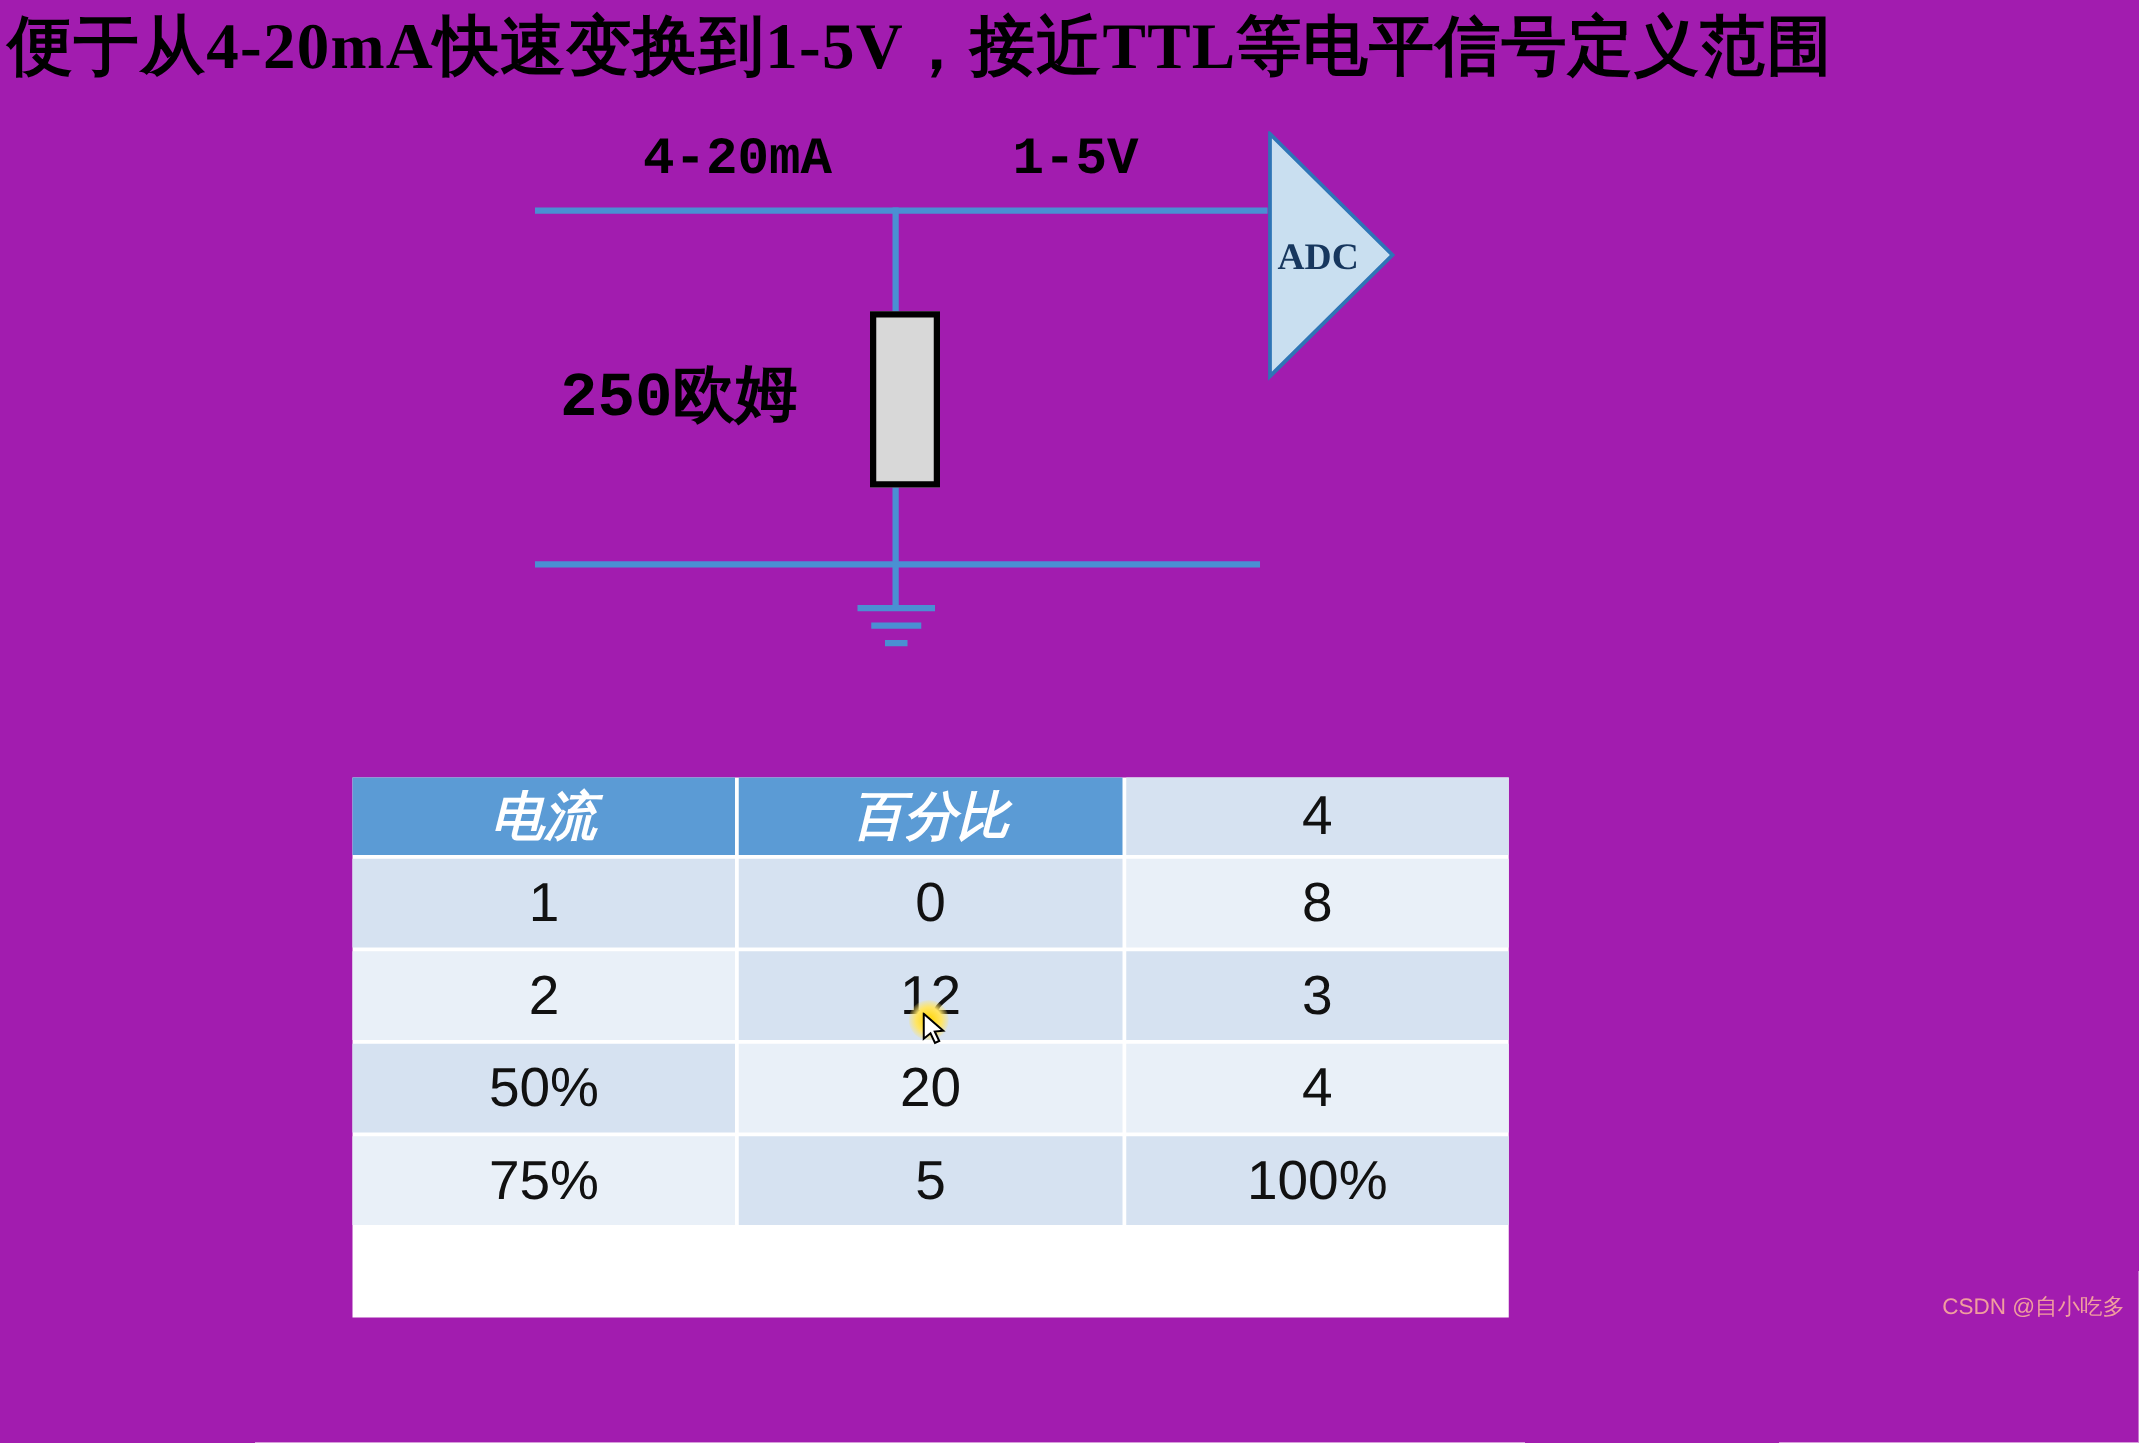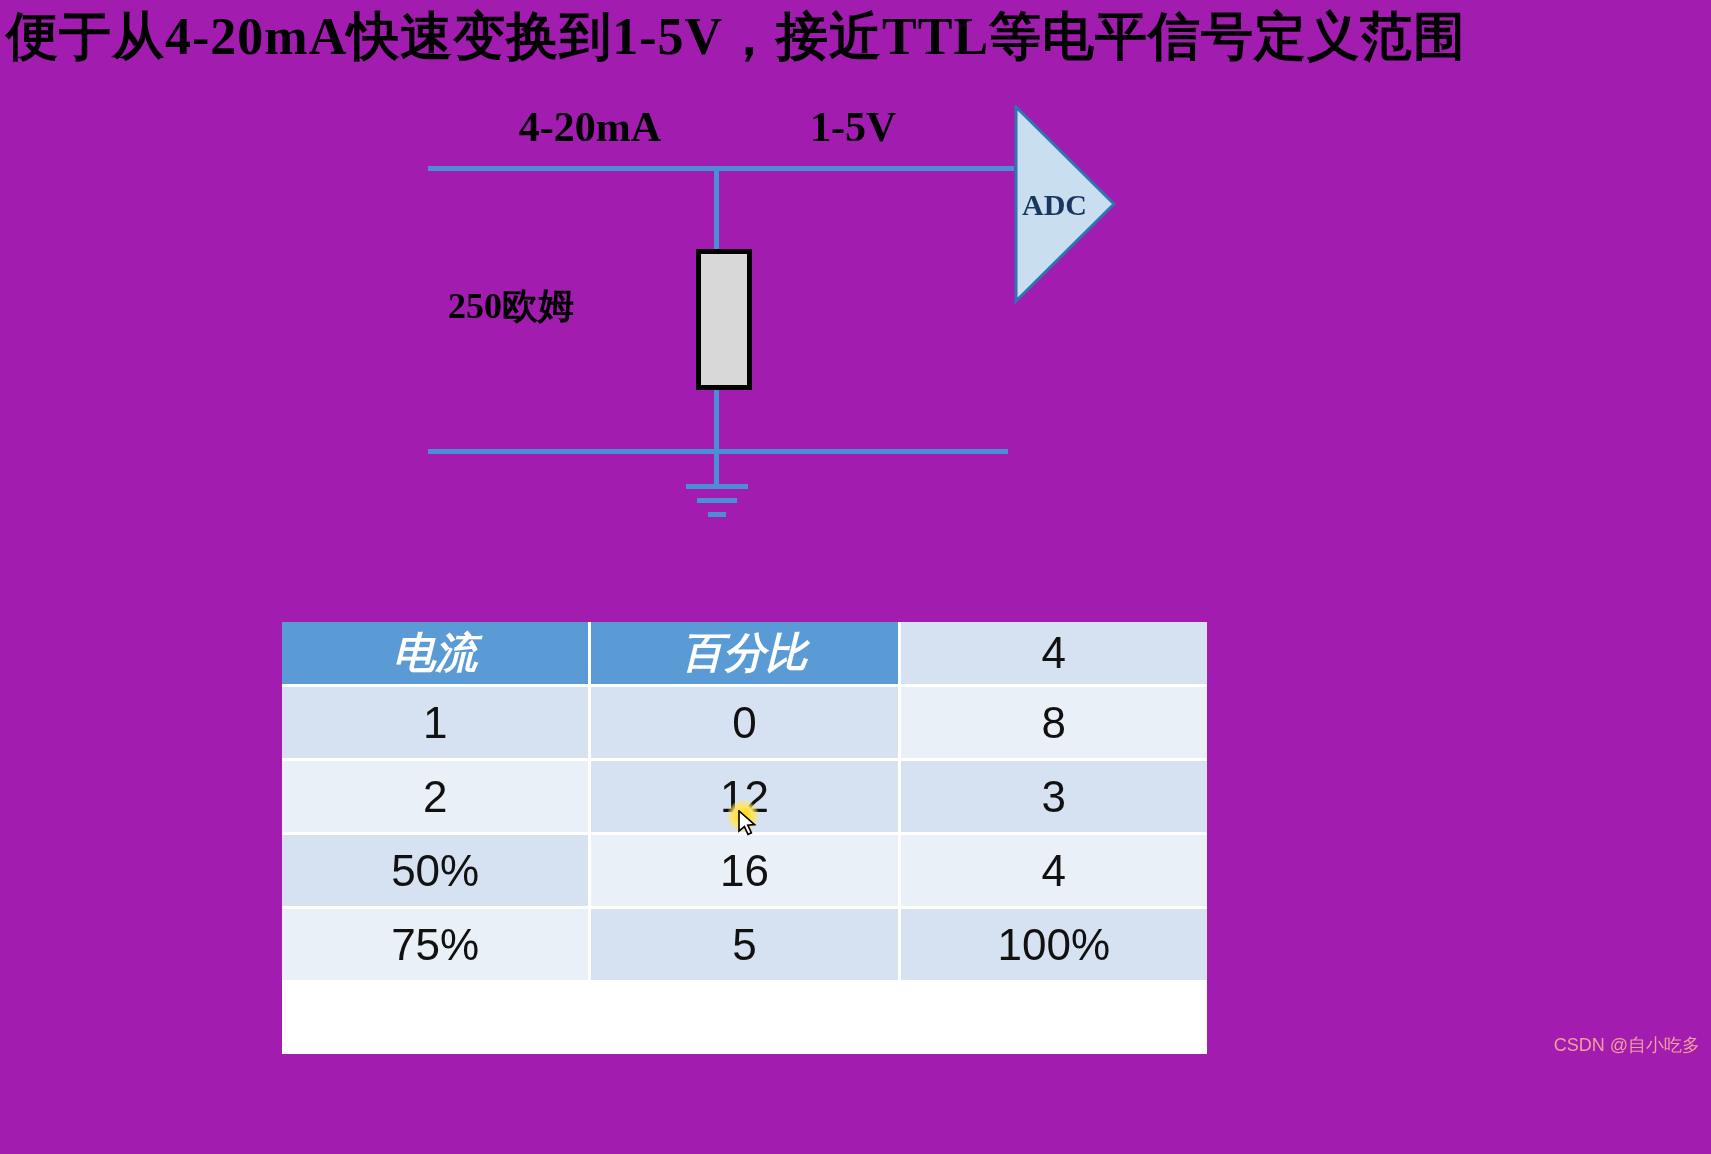--- a/index.html
+++ b/index.html
@@ -18,26 +18,26 @@
   }
 
   
   .wire { position:absolute; background:#4a8fd3; }
   .wire-top      { left:428px; top:166px; width:586px; height:5px; }
   .wire-vertical { left:714px; top:166px; width:5px;  height:320px; }
   .wire-bottom   { left:428px; top:449px; width:580px; height:5px; }
 
   .diagram-label {
     position:absolute; color:#000;
-    font-family:Liberation Serif, serif; font-weight:700;
+    font-family:Liberation Mono, monospace; font-weight:700;
     font-size:42px; white-space:nowrap;
   }
   .label-current { left:505px; top:103px; width:170px; text-align:center; }
   .label-voltage { left:810px; top:103px; width:130px; text-align:left; }
-  .label-resistor{ left:448px; top:282px; font-size:36px; }
+  .label-resistor{ left:448px; top:282px; font-size:50px; }
 
   .resistor {
     position:absolute; left:696px; top:249px; width:56px; height:141px;
     background:#d8d8d8; border:5px solid #000;
   }
 
   .adc-svg { position:absolute; left:1014px; top:105px; }
   .adc-text {
     font-family:"Liberation Serif", serif; font-weight:700;
     font-size:30px; fill:#17375e;
@@ -119,21 +119,21 @@
     <div class="cell row-a">1</div>
     <div class="cell row-a">0</div>
 
     <div class="cell row-b">8</div>
     <div class="cell row-b">2</div>
 
     <div class="cell row-a">12</div>
     <div class="cell row-a">3</div>
     <div class="cell row-a">50%</div>
 
-    <div class="cell row-b">16</div>
+    <div class="cell row-b">20</div>
     <div class="cell row-b">4</div>
     <div class="cell row-b">75%</div>
 
     <div class="cell row-a">5</div>
     <div class="cell row-a">100%</div>
   </div>
 
   <div class="click-glow"></div>
   <svg class="cursor" width="24" height="28" viewBox="0 0 24 28">
     <polygon points="2,1 2,21 7.4,16.6 11,24.4 14.4,22.8 10.8,15.2 17.6,14.6" fill="#ffffff" stroke="#000000" stroke-width="1.6"></polygon>

